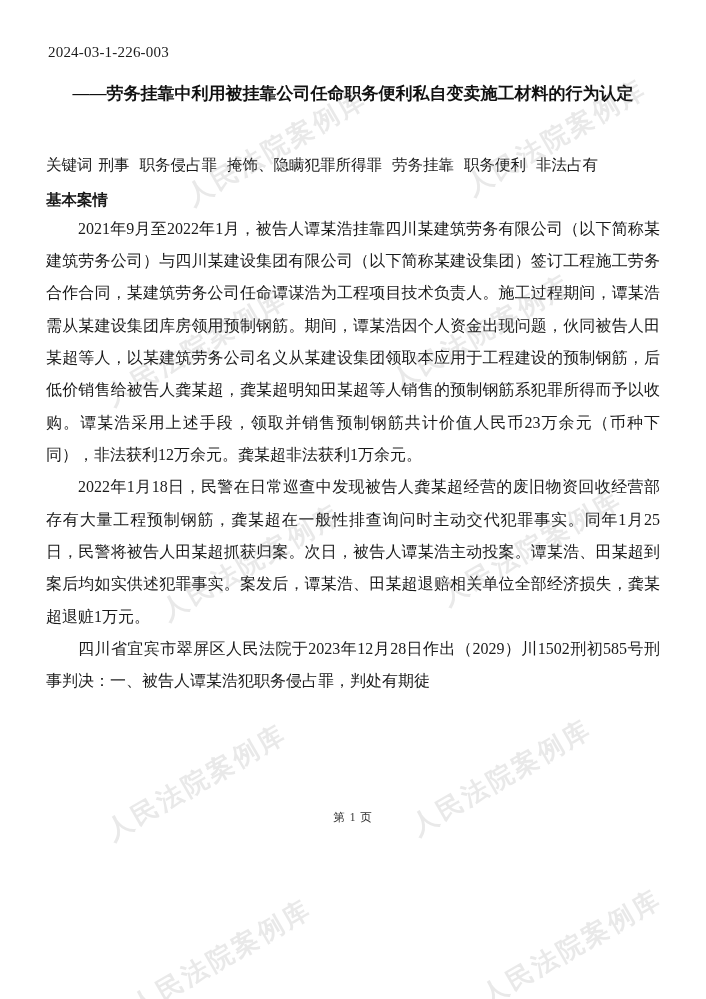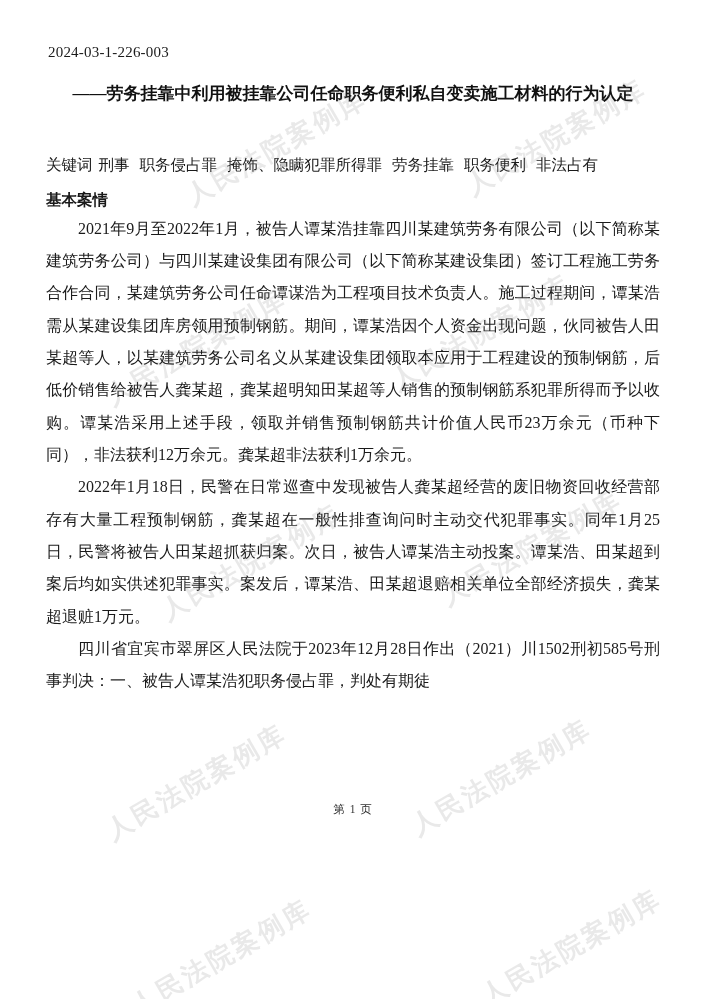--- a/index.html
+++ b/index.html
@@ -66,21 +66,21 @@
   .body-para {
     font-size: 16px;
     line-height: 2.02;
     text-align: justify;
     text-justify: inter-ideograph;
     text-indent: 2em;
     margin: 0;
   }
   .page-footer {
     position: absolute;
-    bottom: 14px;
+    bottom: 6px;
     left: 0;
     width: 706px;
     text-align: center;
     font-size: 11.5px;
     color: #333;
     letter-spacing: 1px;
     font-family: Liberation Serif, serif;
   }
   
   .watermark {
@@ -118,21 +118,21 @@
   <div class="subtitle">——劳务挂靠中利用被挂靠公司任命职务便利私自变卖施工材料的行为认定</div>
 
   <div class="keywords">
     <span class="kw-label">关键词</span><span class="kw-item">刑事</span><span class="kw-item">职务侵占罪</span><span class="kw-item">掩饰、隐瞒犯罪所得罪</span><span class="kw-item">劳务挂靠</span><span class="kw-item">职务便利</span><span class="kw-item">非法占有</span>
   </div>
 
   <div class="section-heading">基本案情</div>
 
   <p class="body-para">2021年9月至2022年1月，被告人谭某浩挂靠四川某建筑劳务有限公司（以下简称某建筑劳务公司）与四川某建设集团有限公司（以下简称某建设集团）签订工程施工劳务合作合同，某建筑劳务公司任命谭谋浩为工程项目技术负责人。施工过程期间，谭某浩需从某建设集团库房领用预制钢筋。期间，谭某浩因个人资金出现问题，伙同被告人田某超等人，以某建筑劳务公司名义从某建设集团领取本应用于工程建设的预制钢筋，后低价销售给被告人龚某超，龚某超明知田某超等人销售的预制钢筋系犯罪所得而予以收购。谭某浩采用上述手段，领取并销售预制钢筋共计价值人民币23万余元（币种下同），非法获利12万余元。龚某超非法获利1万余元。</p>
   <p class="body-para">2022年1月18日，民警在日常巡查中发现被告人龚某超经营的废旧物资回收经营部存有大量工程预制钢筋，龚某超在一般性排查询问时主动交代犯罪事实。同年1月25日，民警将被告人田某超抓获归案。次日，被告人谭某浩主动投案。谭某浩、田某超到案后均如实供述犯罪事实。案发后，谭某浩、田某超退赔相关单位全部经济损失，龚某超退赃1万元。</p>
-  <p class="body-para">四川省宜宾市翠屏区人民法院于2023年12月28日作出（2021）川1502刑初585号刑事判决：一、被告人谭某浩犯职务侵占罪，判处有期徒</p>
+  <p class="body-para">四川省宜宾市翠屏区人民法院于2023年12月28日作出（2029）川1502刑初585号刑事判决：一、被告人谭某浩犯职务侵占罪，判处有期徒</p>
 
   <div class="watermark wm1">人民法院案例库</div>
   <div class="watermark wm2">人民法院案例库</div>
   <div class="watermark wm3">人民法院案例库</div>
   <div class="watermark wm4">人民法院案例库</div>
   <div class="watermark wm5">人民法院案例库</div>
   <div class="watermark wm6">人民法院案例库</div>
   <div class="watermark wm7">人民法院案例库</div>
   <div class="watermark wm8">人民法院案例库</div>
   <div class="watermark wm9">人民法院案例库</div>

